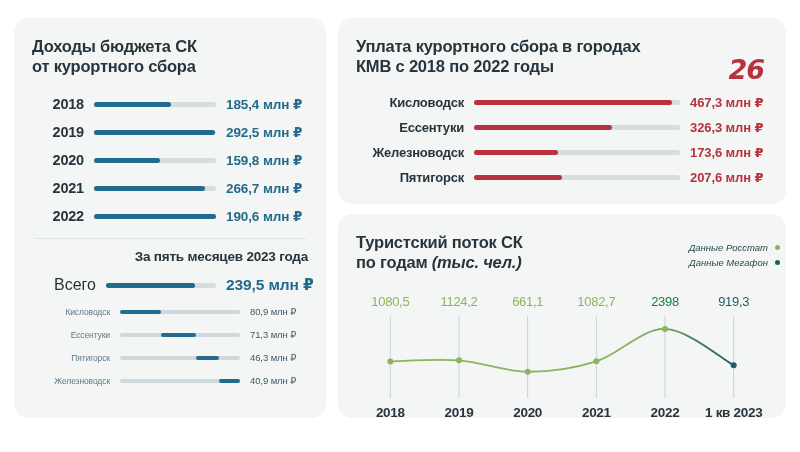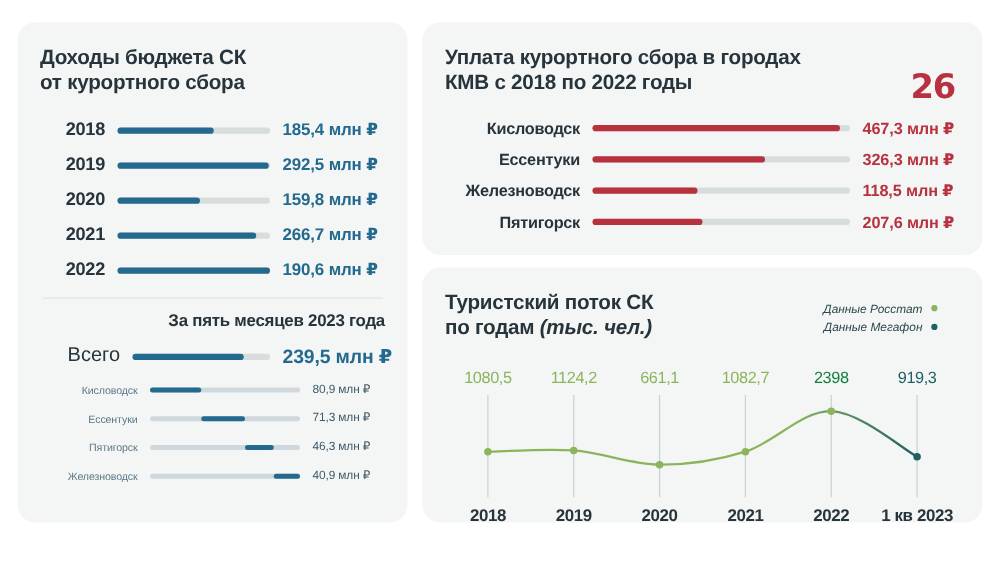--- a/index.html
+++ b/index.html
@@ -54,37 +54,37 @@
   }
   .city-row .track{width:120px;height:4px;background:#cfd8dc;}
   .city-row .fill{height:4px;}
   .city-row .rval{color:#3f5a68;font-size:9.5px;font-weight:normal;}
 
   
   #card-kmv{left:338px;top:18px;width:448px;height:186px;padding:18px 18px 8px 18px;}
   #card-kmv .card-title{max-width:330px;}
   .logo26{
     position:absolute;right:22px;top:36px;color:#b7323e;
-    font-size:27px;font-weight:bold;letter-spacing:-1px;
+    font-size:27px;font-weight:bold;font-style:italic;letter-spacing:-1px;
     font-family:"DejaVu Sans",sans-serif;
   }
   .kmv-row{display:flex;align-items:center;height:25px;}
   .kmv-row .rlabel{
     color:#27343b;font-size:13px;font-weight:bold;text-align:right;width:108px;flex:none;
     letter-spacing:-0.2px;
   }
   .kmv-row .track{width:206px;background:#d7dcdc;}
   .kmv-row .fill{background:#b7323e;}
   .kmv-row .rval{color:#b7323e;font-size:13px;font-weight:bold;white-space:nowrap;}
 
   
   #card-flow{left:338px;top:214px;width:448px;height:204px;padding:18px 18px 10px 18px;}
   #card-flow .card-title{margin-bottom:22px;}
   #card-flow .card-title .ital{font-style:italic;font-weight:bold;text-align:center;}
-  .legend{position:absolute;right:36px;top:26px;text-align:right;}
+  .legend{position:absolute;right:6px;top:26px;text-align:right;}
   .legend-item{
     font-size:9.5px;font-style:italic;color:#2c4a4d;line-height:15px;white-space:nowrap;
   }
   .legend-dot{
     display:inline-block;width:5px;height:5px;border-radius:50%;margin-left:7px;
     vertical-align:middle;position:relative;top:-1px;
   }
   .chart-wrap{position:relative;width:412px;height:126px;margin-top:4px;}
   .vlabels{display:flex;position:absolute;left:0;top:0;width:412px;}
   .vlabel{
@@ -208,21 +208,21 @@
           <span class="track">
             <span class="fill" style="width: 67.03%;"></span>
           </span>
           <span class="rval">326,3 млн ₽</span>
         </div>
         <div class="kmv-row">
           <span class="rlabel">Железноводск</span>
           <span class="track">
             <span class="fill" style="width: 40.59%;"></span>
           </span>
-          <span class="rval">118,5 млн ₽</span>
+          <span class="rval">173,6 млн ₽</span>
         </div>
         <div class="kmv-row">
           <span class="rlabel">Пятигорск</span>
           <span class="track">
             <span class="fill" style="width: 42.65%;"></span>
           </span>
           <span class="rval">207,6 млн ₽</span>
         </div>
       </div>
   </div>

